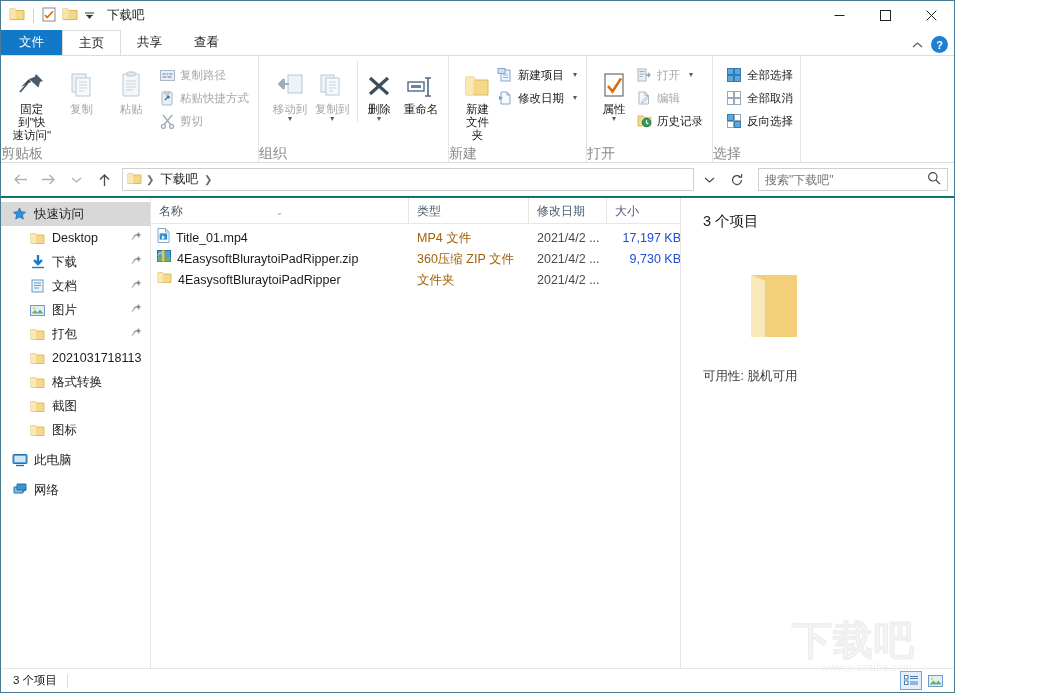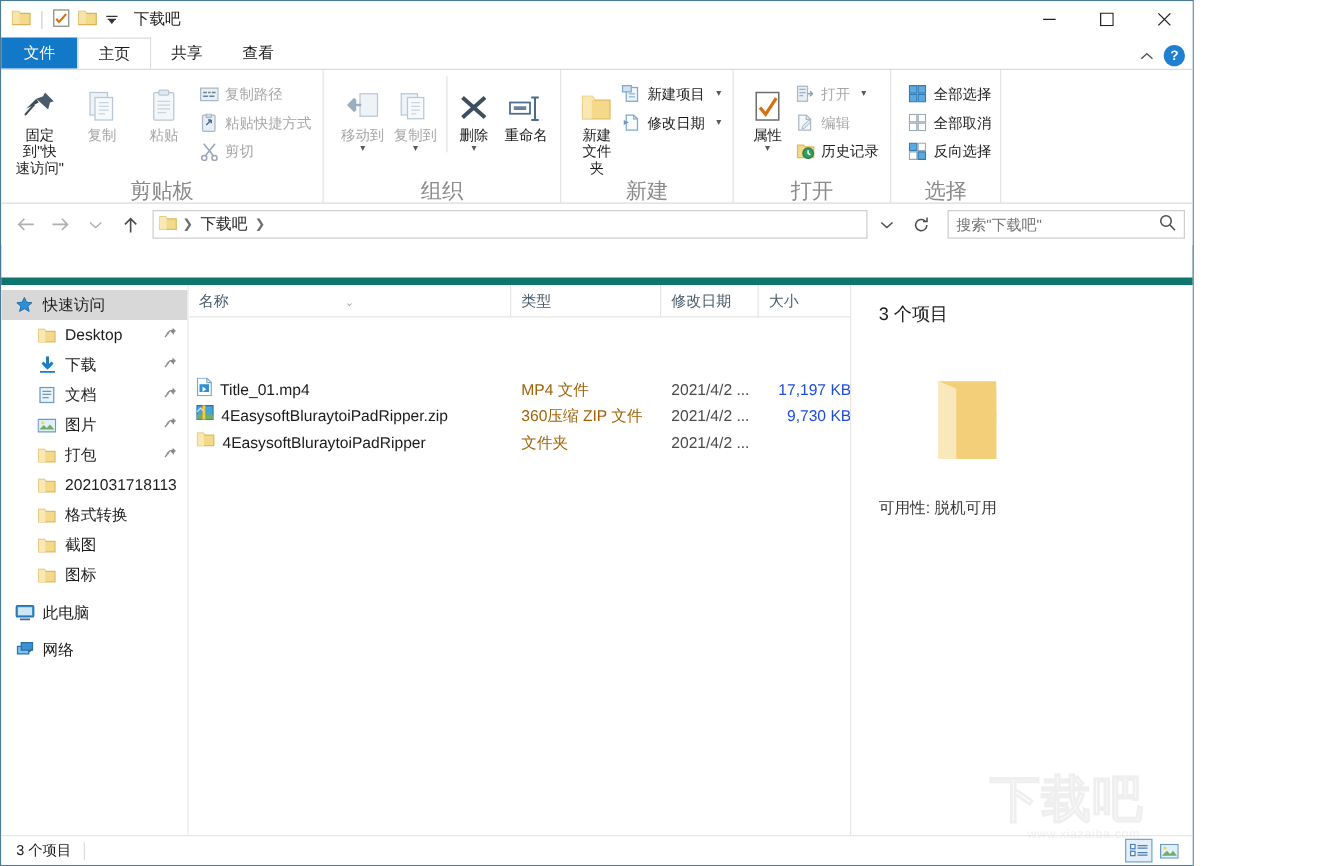--- a/index.html
+++ b/index.html
@@ -25,21 +25,21 @@
   .tab{ height:25px; line-height:25px; padding:0 16px; font-size:12.5px; color:#1b1b1b; background:#fff; }
   .tab.file{ background:#1278c8; color:#fff; padding:0 18px; }
   .tab.active{ border-left:1px solid #dcdcdc; border-right:1px solid #dcdcdc; border-top:1px solid #dcdcdc; background:#fff; }
   .tabs-right{ position:absolute; right:6px; bottom:2px; display:flex; align-items:center; gap:8px; }
   .help-btn{ width:17px; height:17px; border-radius:50%; background:#1f7fd0; color:#fff; font-size:11px; font-weight:bold; display:flex; align-items:center; justify-content:center; }
 
   
   .ribbon{ height:108px; flex:0 0 108px; background:#fff; border-top:1px solid #dcdcdc; border-bottom:1px solid #dcdcdc; display:flex; position:relative; }
   .group{ position:relative; height:107px; display:flex; flex-direction:column; border-right:1px solid #e4e4e4; }
   .group-body{ flex:1; display:flex; align-items:flex-start; padding:5px 6px 0 6px; }
-  .group-label{ height:18px; line-height:16px; text-align:center; font-size:17px; color:#8a8a8a; }
+  .group-label{ height:18px; line-height:16px; font-size:14px; color:#8a8a8a; }
 
   .bigbtn{ width:56px; display:flex; flex-direction:column; align-items:center; padding-top:3px; text-align:center; }
   .bigbtn .glyph{ height:36px; display:flex; align-items:flex-end; justify-content:center; }
   .bigbtn .lbl{ font-size:11.5px; line-height:13px; color:#1b1b1b; margin-top:3px; }
   .bigbtn.dim .lbl{ color:#a6a6a6; }
   .caret{ font-size:8px; color:#5a5a5a; line-height:6px; }
 
   .smallcol{ display:flex; flex-direction:column; padding-top:4px; gap:3px; }
   .smallbtn{ display:flex; align-items:center; gap:5px; height:20px; padding:0 3px; font-size:11.5px; color:#1b1b1b; white-space:nowrap; }
   .smallbtn.dim{ color:#a6a6a6; }
@@ -50,34 +50,34 @@
   .navbtn{ width:26px; height:26px; display:flex; align-items:center; justify-content:center; color:#9a9a9a; font-size:15px; }
   .navbtn.on{ color:#4a4a4a; }
   .addrbox{ flex:1; height:23px; border:1px solid #cfcfcf; background:#fff; display:flex; align-items:center; padding:0 4px; gap:3px; margin-left:3px; }
   .crumb{ font-size:12.5px; color:#1b1b1b; padding:0 2px; }
   .crumb-sep{ color:#6d6d6d; font-size:10px; padding:0 1px; }
   .addr-right{ margin-left:auto; display:flex; align-items:center; gap:4px; color:#4a4a4a; }
   .searchbox{ width:190px; height:23px; border:1px solid #cfcfcf; background:#fff; display:flex; align-items:center; padding:0 6px; margin-left:6px; }
   .searchbox input{ border:none; outline:none; flex:1; font-size:12px; color:#6d6d6d; font-family:inherit; background:transparent; }
 
   
-  .main{ flex:1; display:flex; min-height:0; border-top:6px solid #0f766e;margin-top:26px; }
+  .main{ flex:1; display:flex; min-height:0; border-top:2px solid #0f766e; }
 
   
   .nav{ width:150px; flex:0 0 150px; background:#fff; border-right:1px solid #e6e6e6; padding-top:4px; overflow:hidden; }
   .navitem{ height:24px; display:flex; align-items:center; gap:6px; padding-left:10px; font-size:12.5px; color:#1b1b1b; position:relative; }
   .navitem.sel{ background:#d8d8d8; }
   .navitem .nic{ width:17px; height:17px; display:flex; align-items:center; justify-content:center; flex-shrink:0; }
   .navitem .ntx{ white-space:nowrap; overflow:hidden; }
   .pin{ position:absolute; right:8px; color:#8a8a8a; }
   .navitem.indent{ padding-left:28px; }
   .navitem.root{ padding-left:10px; margin-top:6px; }
 
   
-  .list{ flex:1; display:flex; flex-direction:column; min-width:0; background:#fff;gap:44px; }
+  .list{ flex:1; display:flex; flex-direction:column; min-width:0; background:#fff; }
   .colhdr{ height:26px; flex:0 0 26px; display:flex; align-items:center; border-bottom:1px solid #e6e6e6; font-size:12px; color:#4a5b6b; }
   .col{ height:26px; line-height:26px; padding-left:8px; border-right:1px solid #e6e6e6; position:relative; overflow:hidden; white-space:nowrap; }
   .c-name{ width:258px; flex:0 0 258px; }
   .c-type{ width:120px; flex:0 0 120px; }
   .c-date{ width:78px; flex:0 0 78px; }
   .c-size{ width:80px; flex:0 0 80px; }
   .sortmark{ position:absolute; left:50%; top:1px; transform:translateX(-50%); color:#9aa7b4; font-size:9px; }
   .rows{ flex:1; overflow:hidden; padding-top:4px; }
   .row{ height:21px; display:flex; align-items:center; font-size:12.5px; color:#1b1b1b; }
   .cell{ height:21px; line-height:21px; padding-left:8px; overflow:hidden; white-space:nowrap; }

